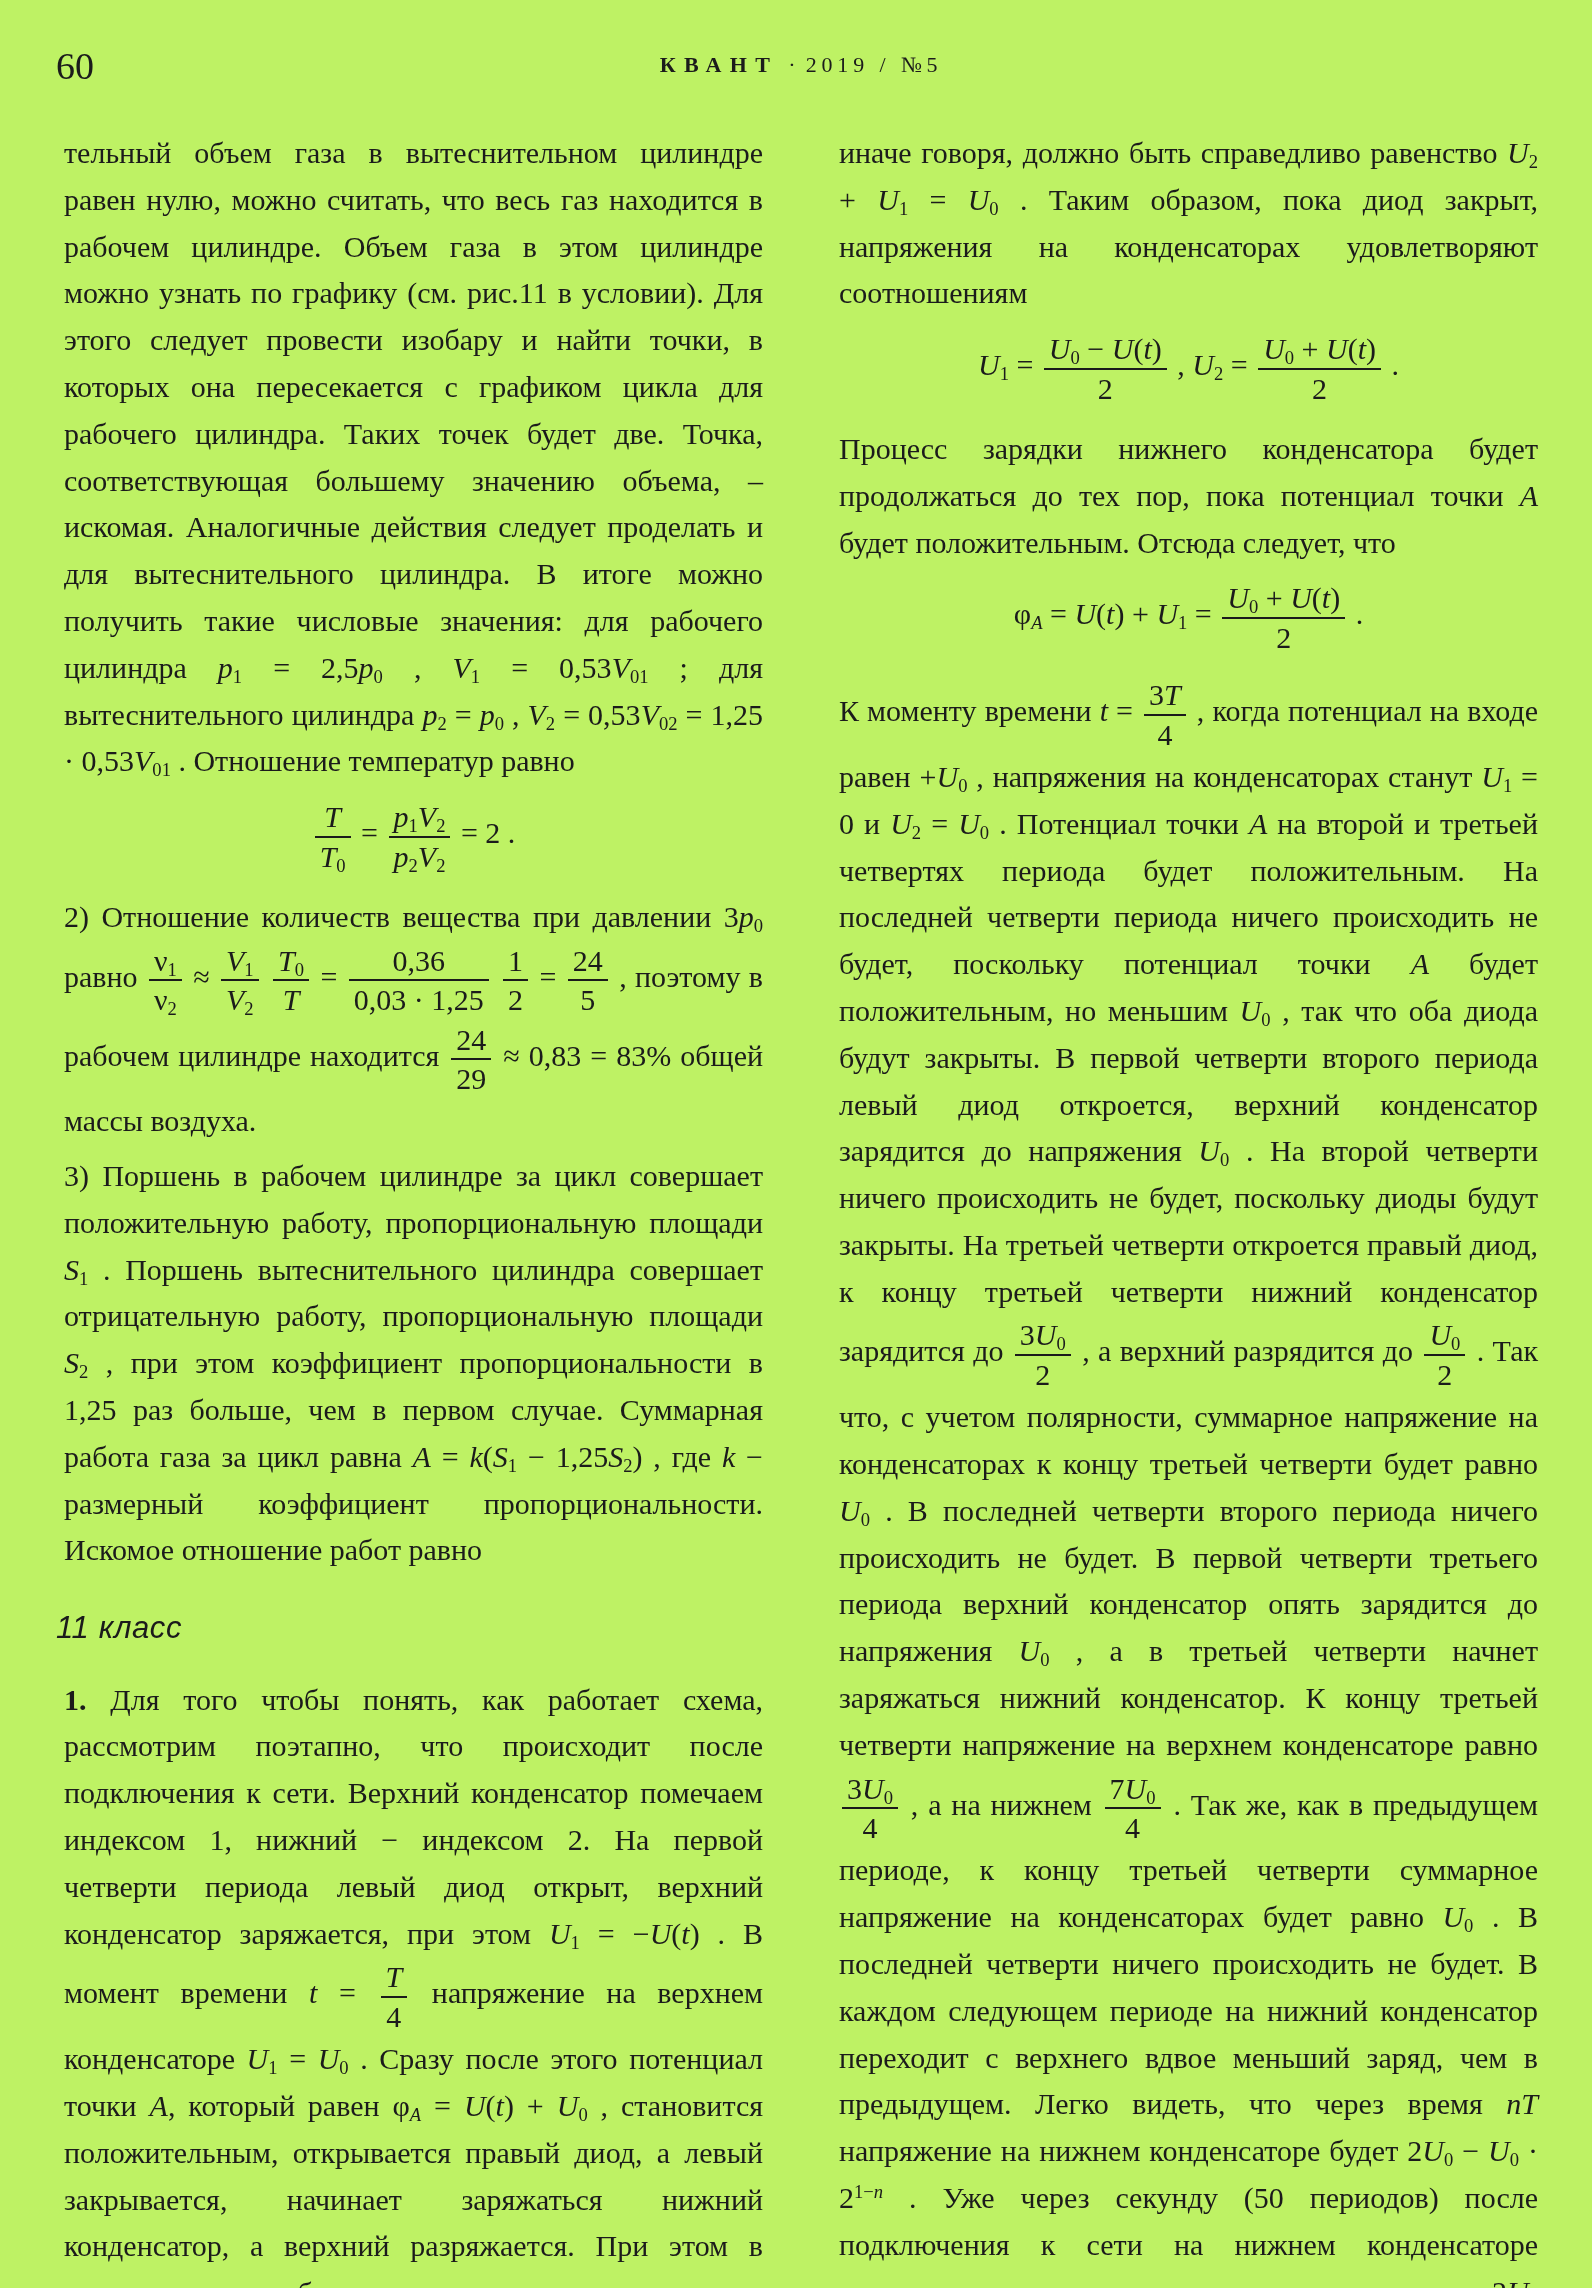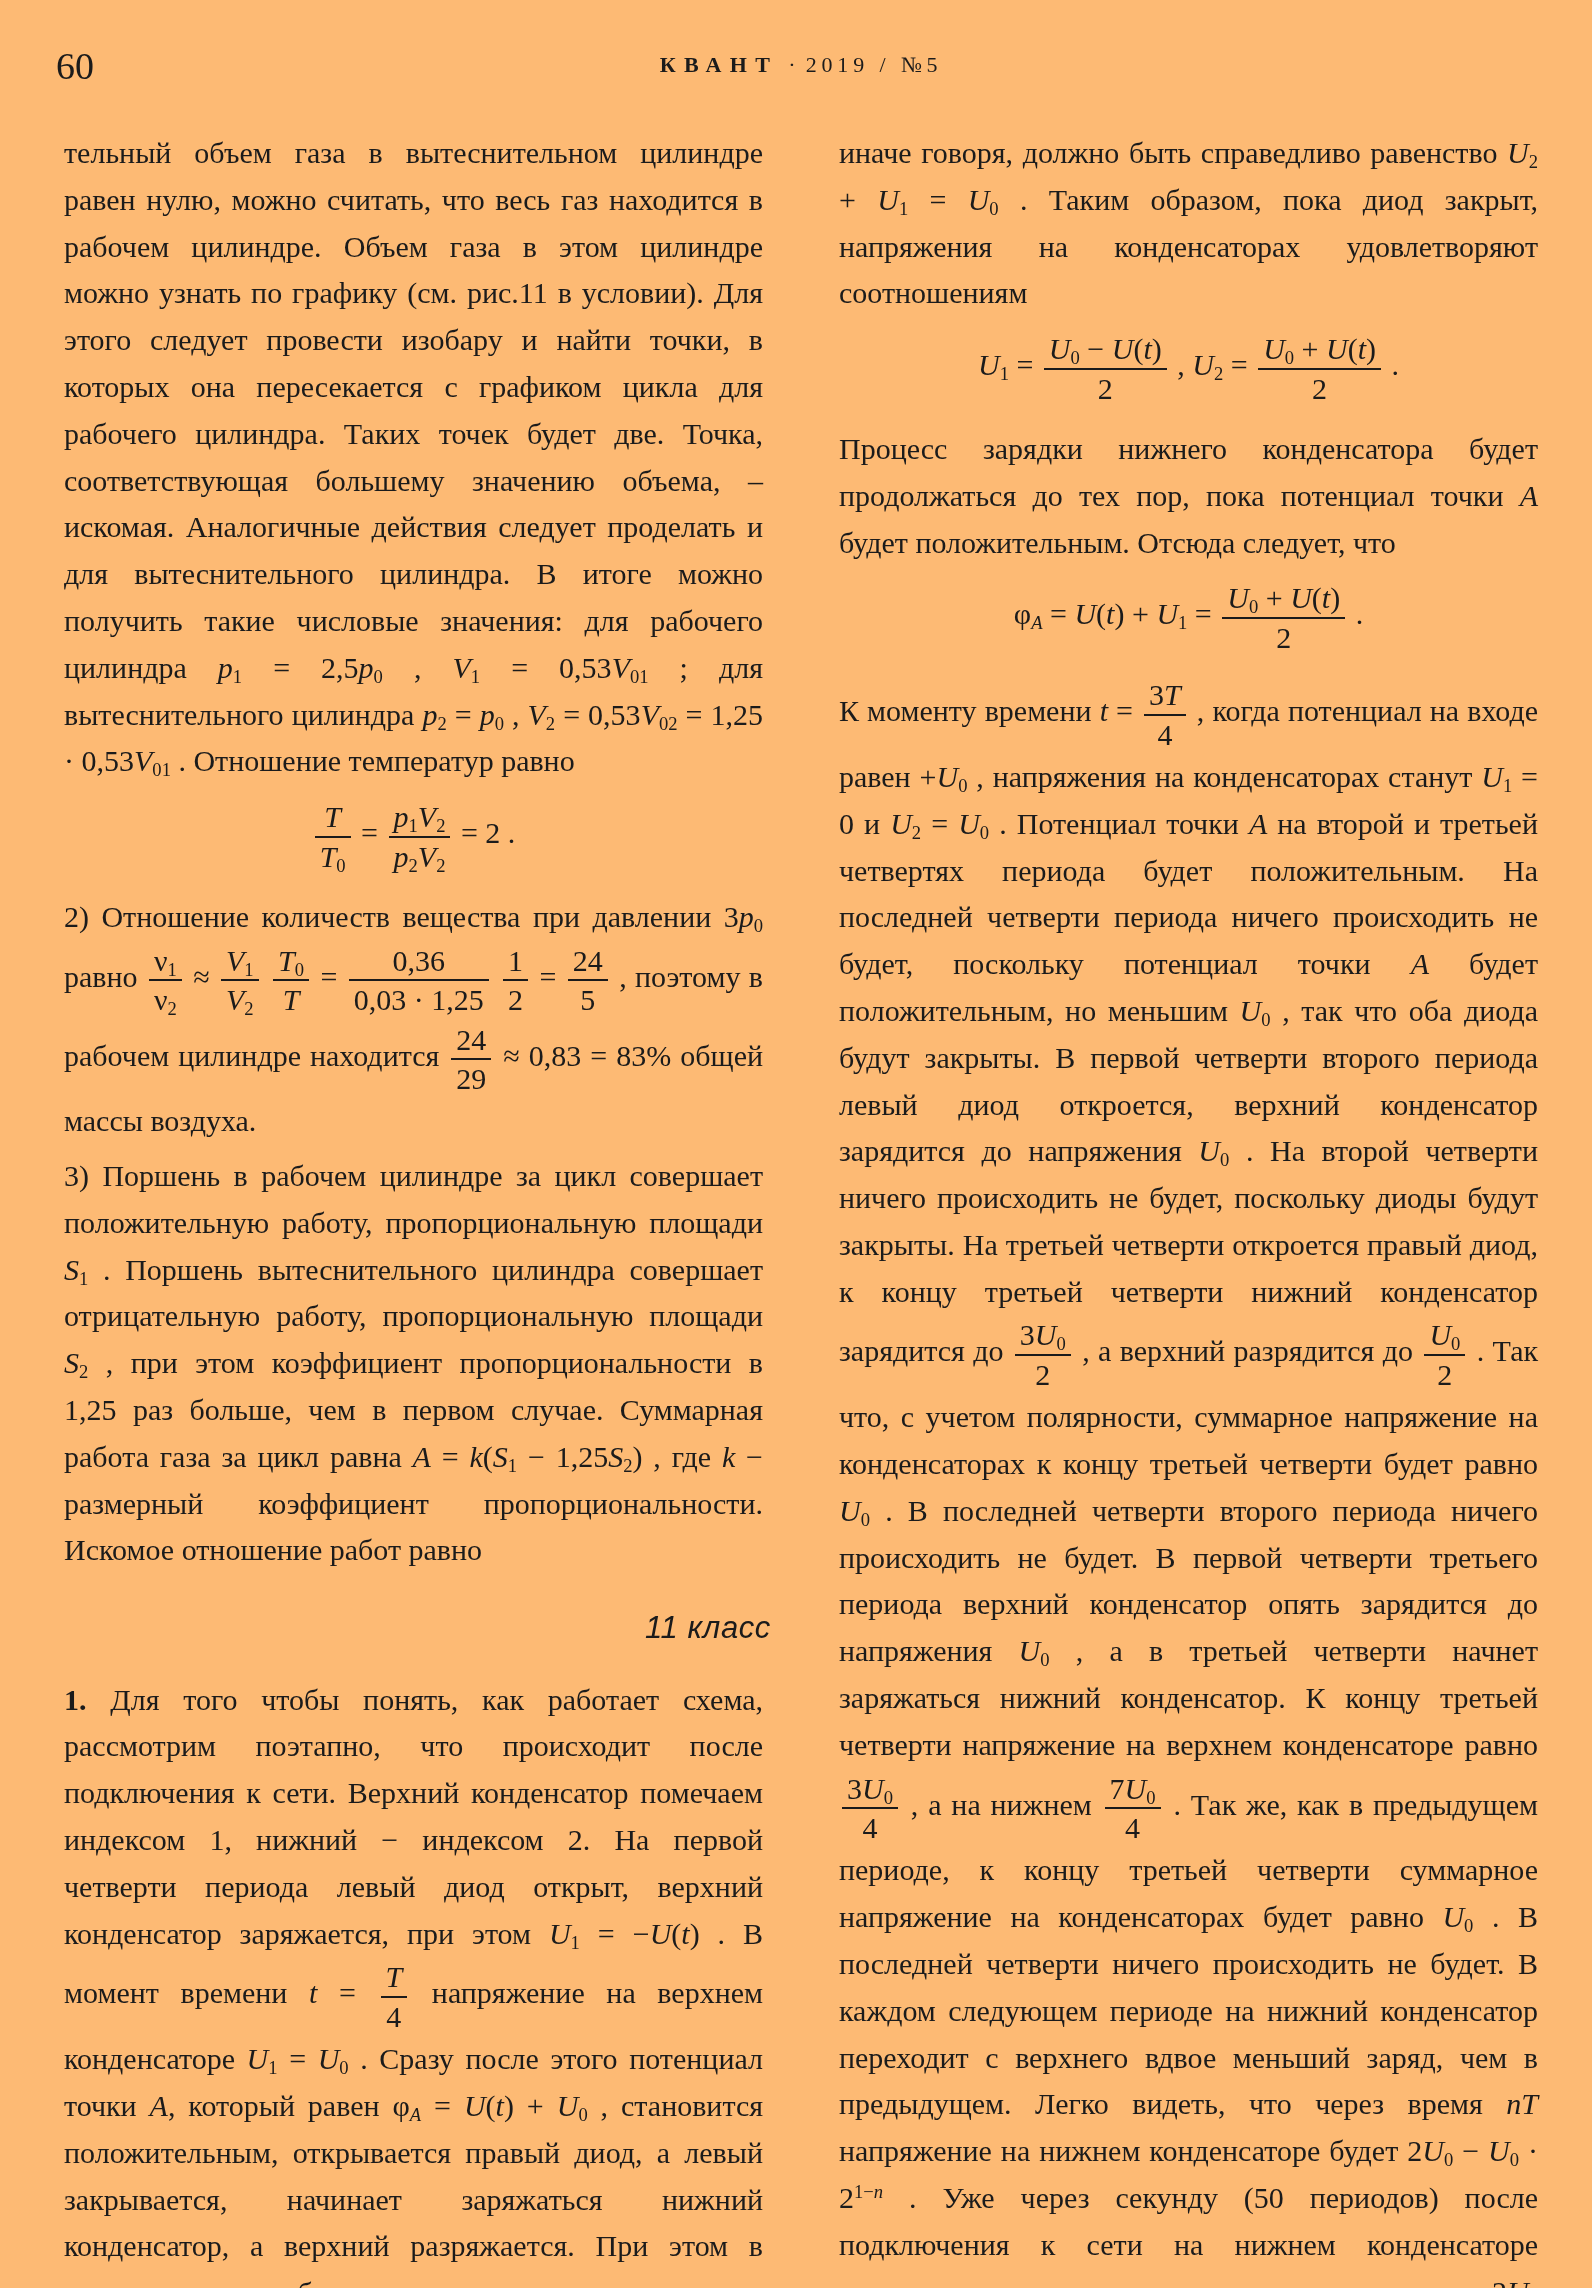--- a/index.html
+++ b/index.html
@@ -6,21 +6,21 @@
     margin: 0;
     padding: 0;
     background: #ffffff;
   }
   .page {
     position: relative;
     width: 1592px;
     height: 2289px;
     box-sizing: border-box;
     padding: 38px 46px 4px 56px;
-    background: #fdba74;
+    background: #bef264;
     color: #1b1b1b;
     font-family: "Liberation Serif", "DejaVu Serif", serif;
     overflow: hidden;
   }
   header.running-head {
     position: relative;
     height: 74px;
   }
   .page-number {
     position: absolute;
@@ -66,21 +66,21 @@
     margin: 8px;
   }
   .formula {
     text-align: center;
     margin: 12px 0 18px;
   }
   .section-heading {
     font-family: "Liberation Sans", "DejaVu Sans", sans-serif;
     font-style: italic;
     font-weight: 400;
-    text-align: right;
+    text-align: left;
     font-size: 31px;
     margin: 30px 0 24px;
     letter-spacing: 0.02em;
   }
   i { font-style: italic; }
   b { font-weight: 700; }
   sub, sup {
     font-size: 62%;
     line-height: 0;
   }

